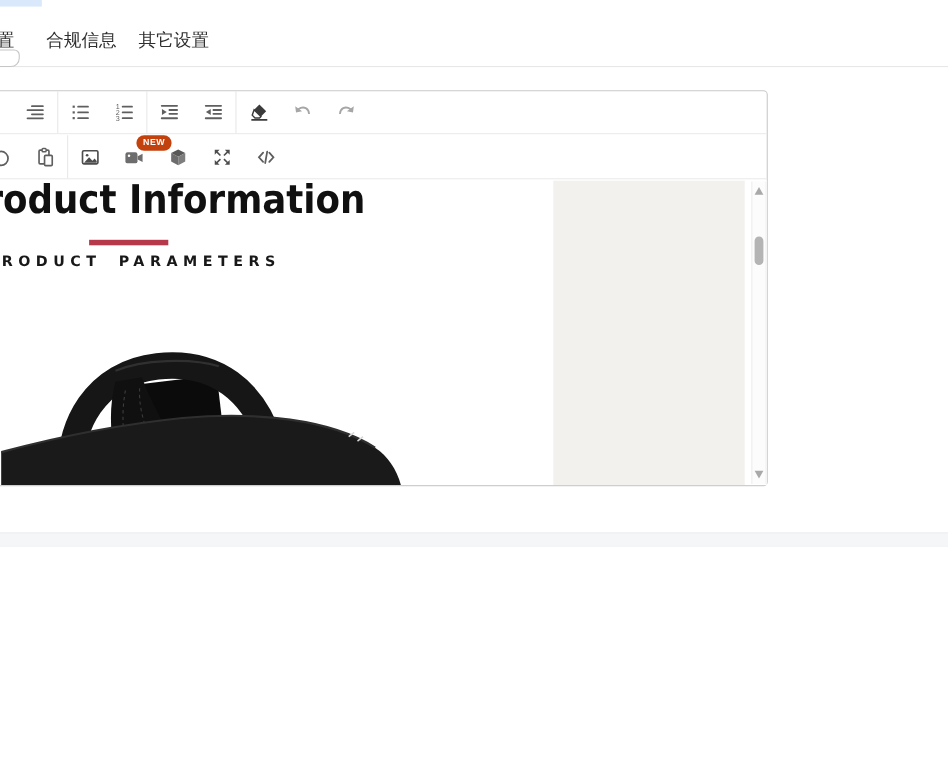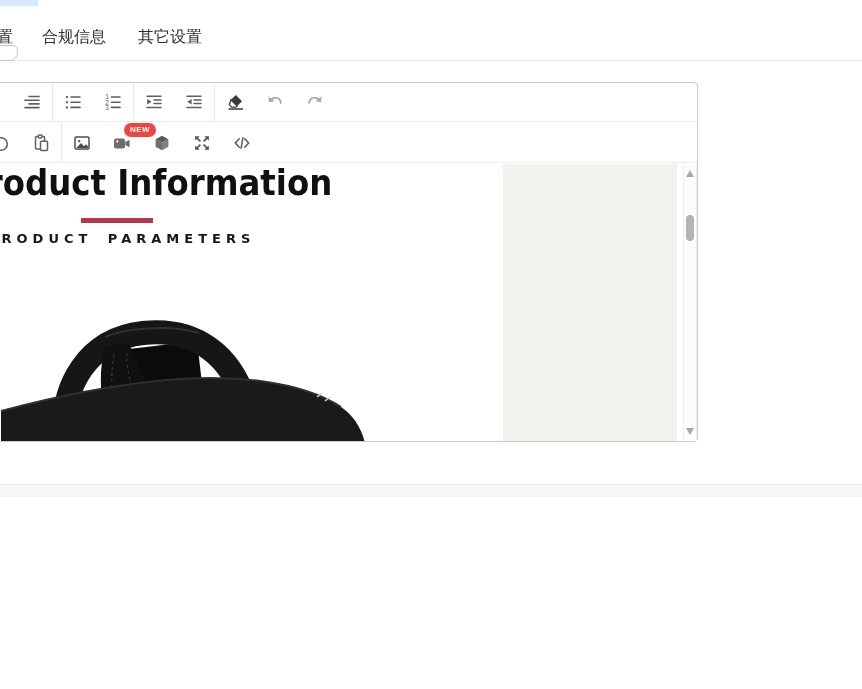--- a/index.html
+++ b/index.html
@@ -11,37 +11,37 @@
     font-family:"Liberation Sans","DejaVu Sans",sans-serif;
     color:#303133;
   }
   
   .top-blue{position:absolute;left:0;top:0;width:38px;height:6px;background:#d9e8fb;}
   
   .tabbar{position:absolute;left:0;top:0;width:862px;height:61px;background:#fff;border-bottom:1px solid #e7e7e7;box-sizing:border-box;}
   .tab{position:absolute;top:27px;font-size:16px;color:#2f2f2f;cursor:pointer;white-space:nowrap;}
   .tab-partial{left:-3px;}
   .tab-compliance{left:42px;font-family:Liberation Serif, serif;}
-  .tab-other{left:138px;}
+  .tab-other{left:126px;}
   
   .corner-tag{position:absolute;left:-24px;top:45px;width:42px;height:16px;background:#fff;
     border:1px solid #c6c6c6;border-radius:0 5px 8px 0;box-sizing:border-box;z-index:3;}
   
   .editor{position:absolute;left:-40px;top:82px;width:738px;height:360px;background:#fff;
     border:1px solid #c9c9c9;border-radius:4px;box-sizing:border-box;}
   .trow{position:absolute;left:0;width:100%;display:flex;align-items:center;box-sizing:border-box;}
   .trow1{top:0;height:39px;border-bottom:1px solid #ececec;padding-left:51px;}
   .trow2{top:40px;height:40px;border-bottom:1px solid #ececec;padding-left:20px;}
   .tbtn{width:40px;height:100%;display:flex;align-items:center;justify-content:center;cursor:pointer;flex:0 0 40px;}
   .tsep{width:1px;align-self:stretch;background:#e8e8e8;flex:0 0 1px;}
   .tbtn svg{display:block;}
   .ic{stroke:#5f5f5f;stroke-width:1.6;stroke-linecap:round;fill:none;}
   .ic-f{fill:#5f5f5f;stroke:none;}
   .new-badge{position:absolute;left:163px;top:0px;height:14px;line-height:14px;padding:0 6px;
-    border-radius:8px;background:#ef4444;color:#fff;font-size:8px;font-weight:bold;letter-spacing:.5px;z-index:4;}
+    border-radius:8px;background:#c2410c;color:#fff;font-size:8px;font-weight:bold;letter-spacing:.5px;z-index:4;}
   
   .econtent{position:absolute;left:0;top:81px;right:0;bottom:0;background:#fff;overflow:hidden;}
   .etitle{position:absolute;left:2px;top:-2px;font-size:36px;line-height:42px;font-weight:900;color:#101010;
     font-family:"DejaVu Sans",sans-serif;transform:scaleX(.9);transform-origin:left top;white-space:nowrap;}
   .ered{position:absolute;left:120px;top:54px;width:72px;height:5px;background:#b5394b;}
   .eparams{position:absolute;left:26px;top:67px;font-size:13px;font-weight:700;letter-spacing:5px;word-spacing:6px;
     color:#181818;font-family:"DejaVu Sans",sans-serif;white-space:nowrap;}
   .side-panel{position:absolute;left:542px;top:0;width:174px;height:100%;background:#f2f1ee;}
   .bagimg{position:absolute;left:40px;top:155px;width:365px;height:124px;}
   

